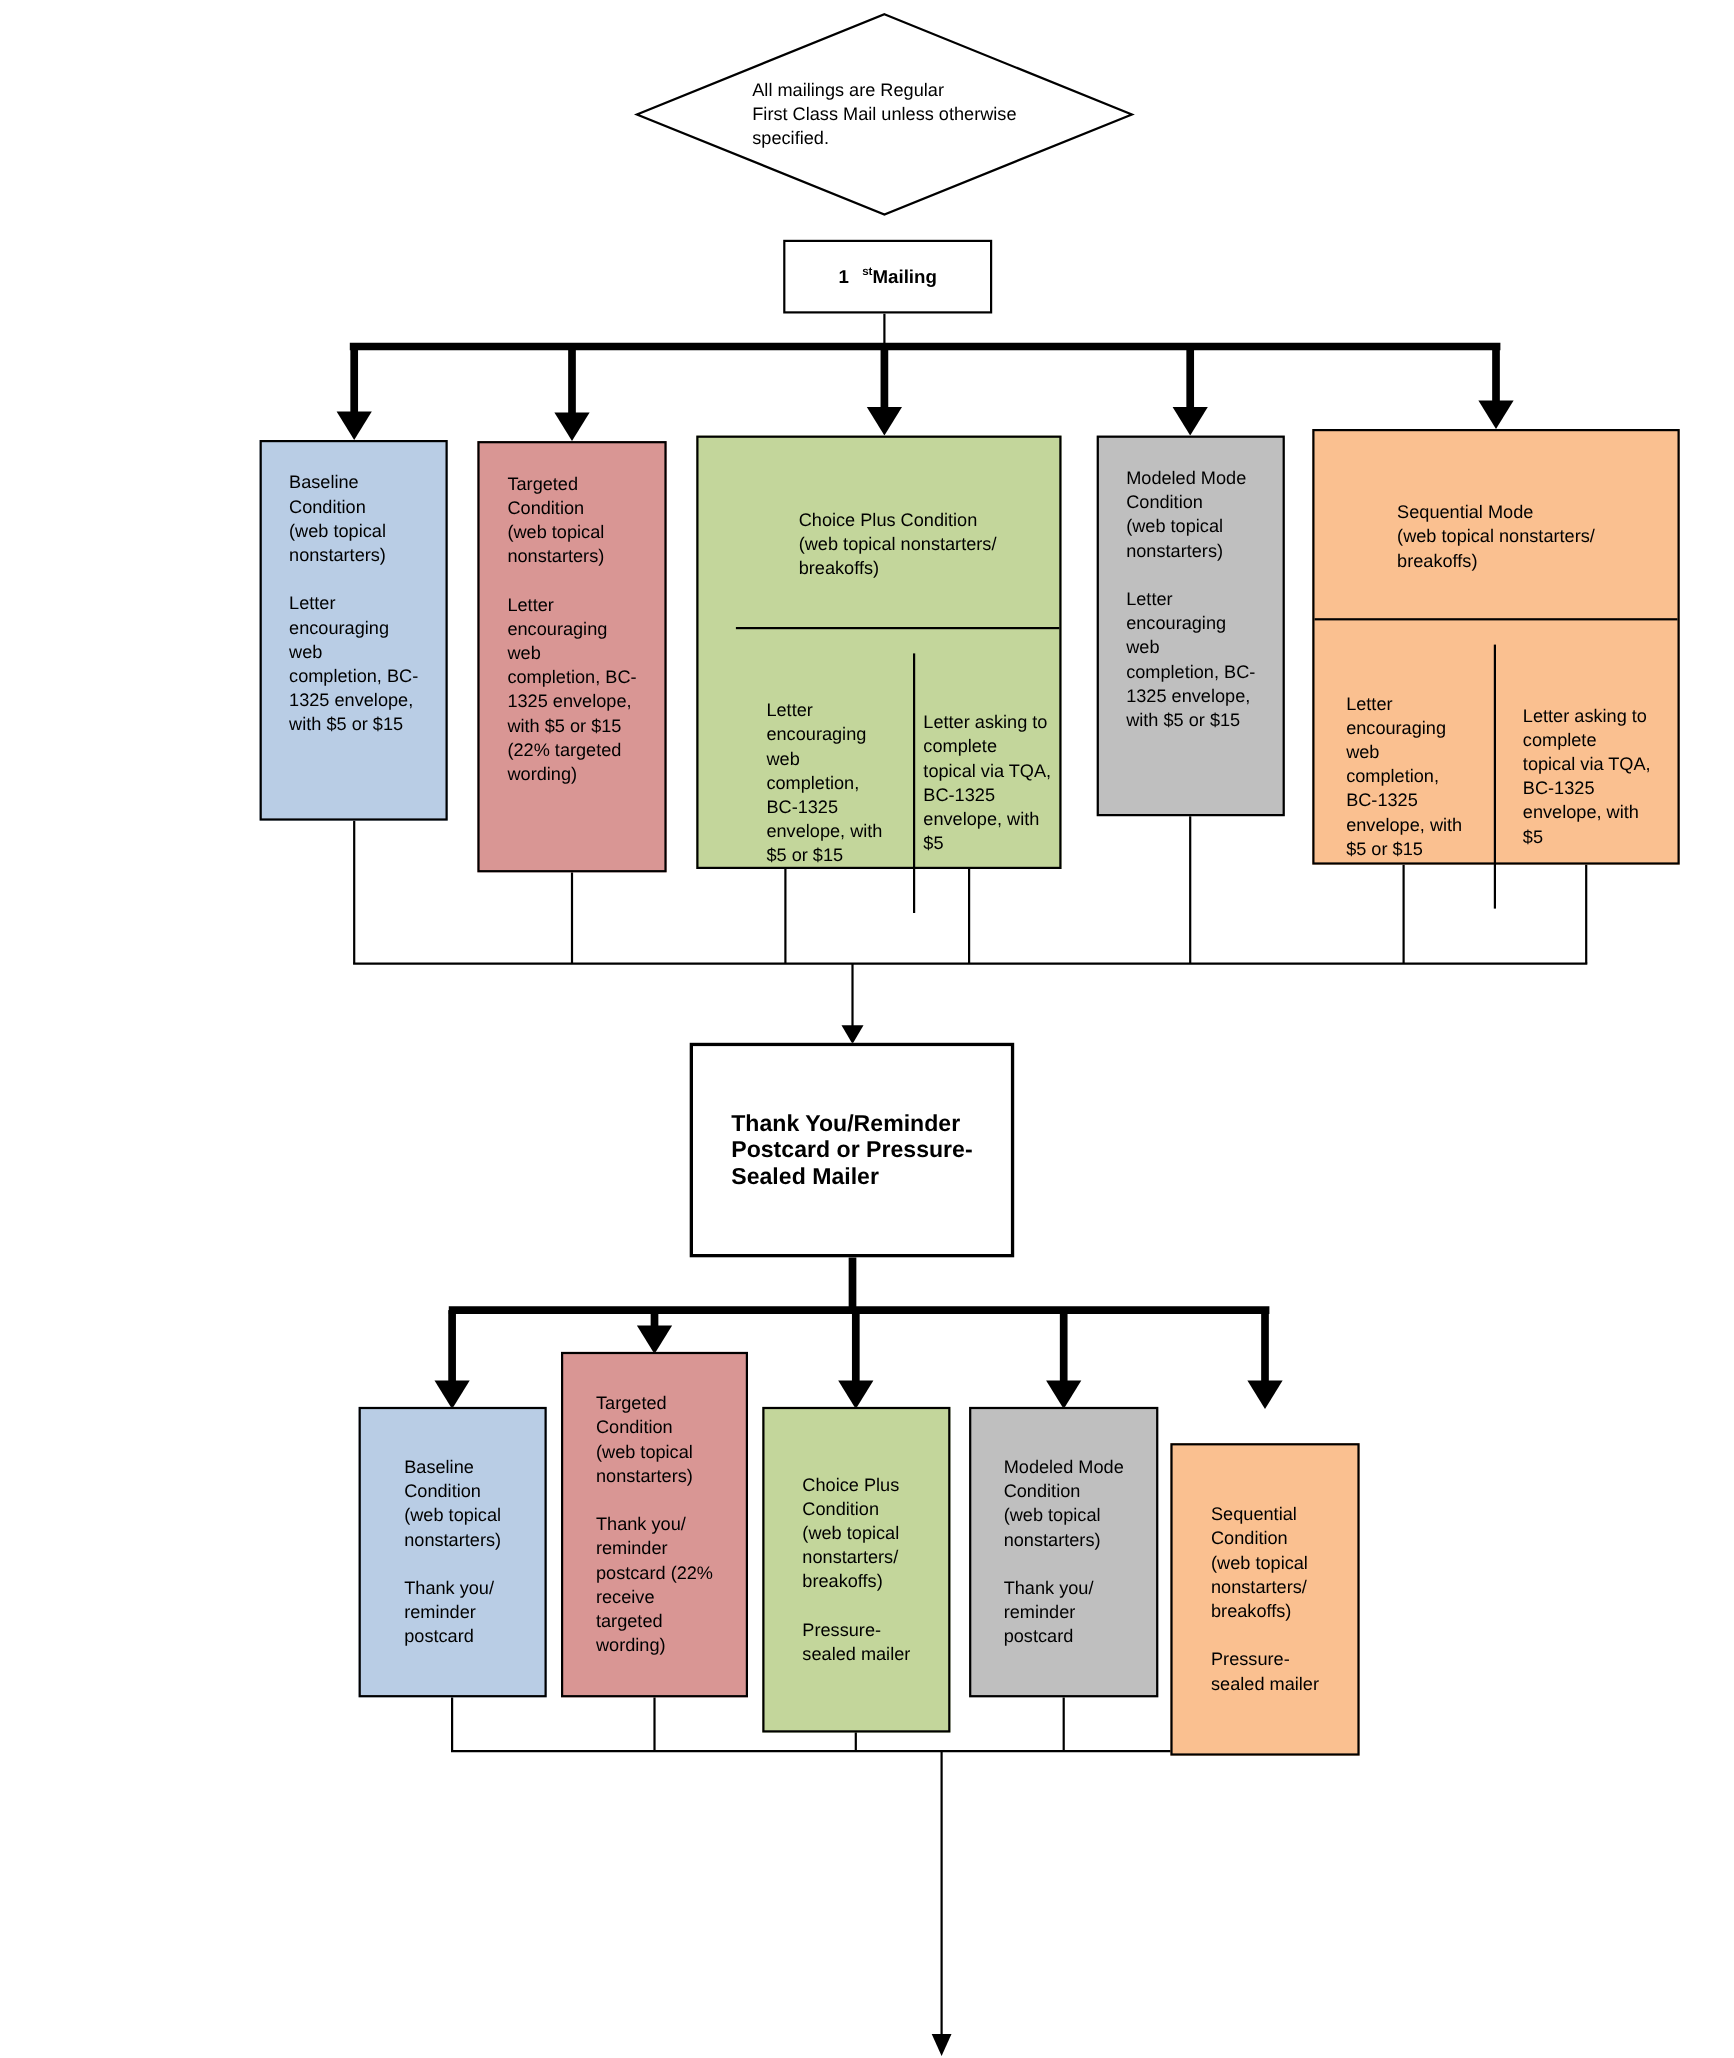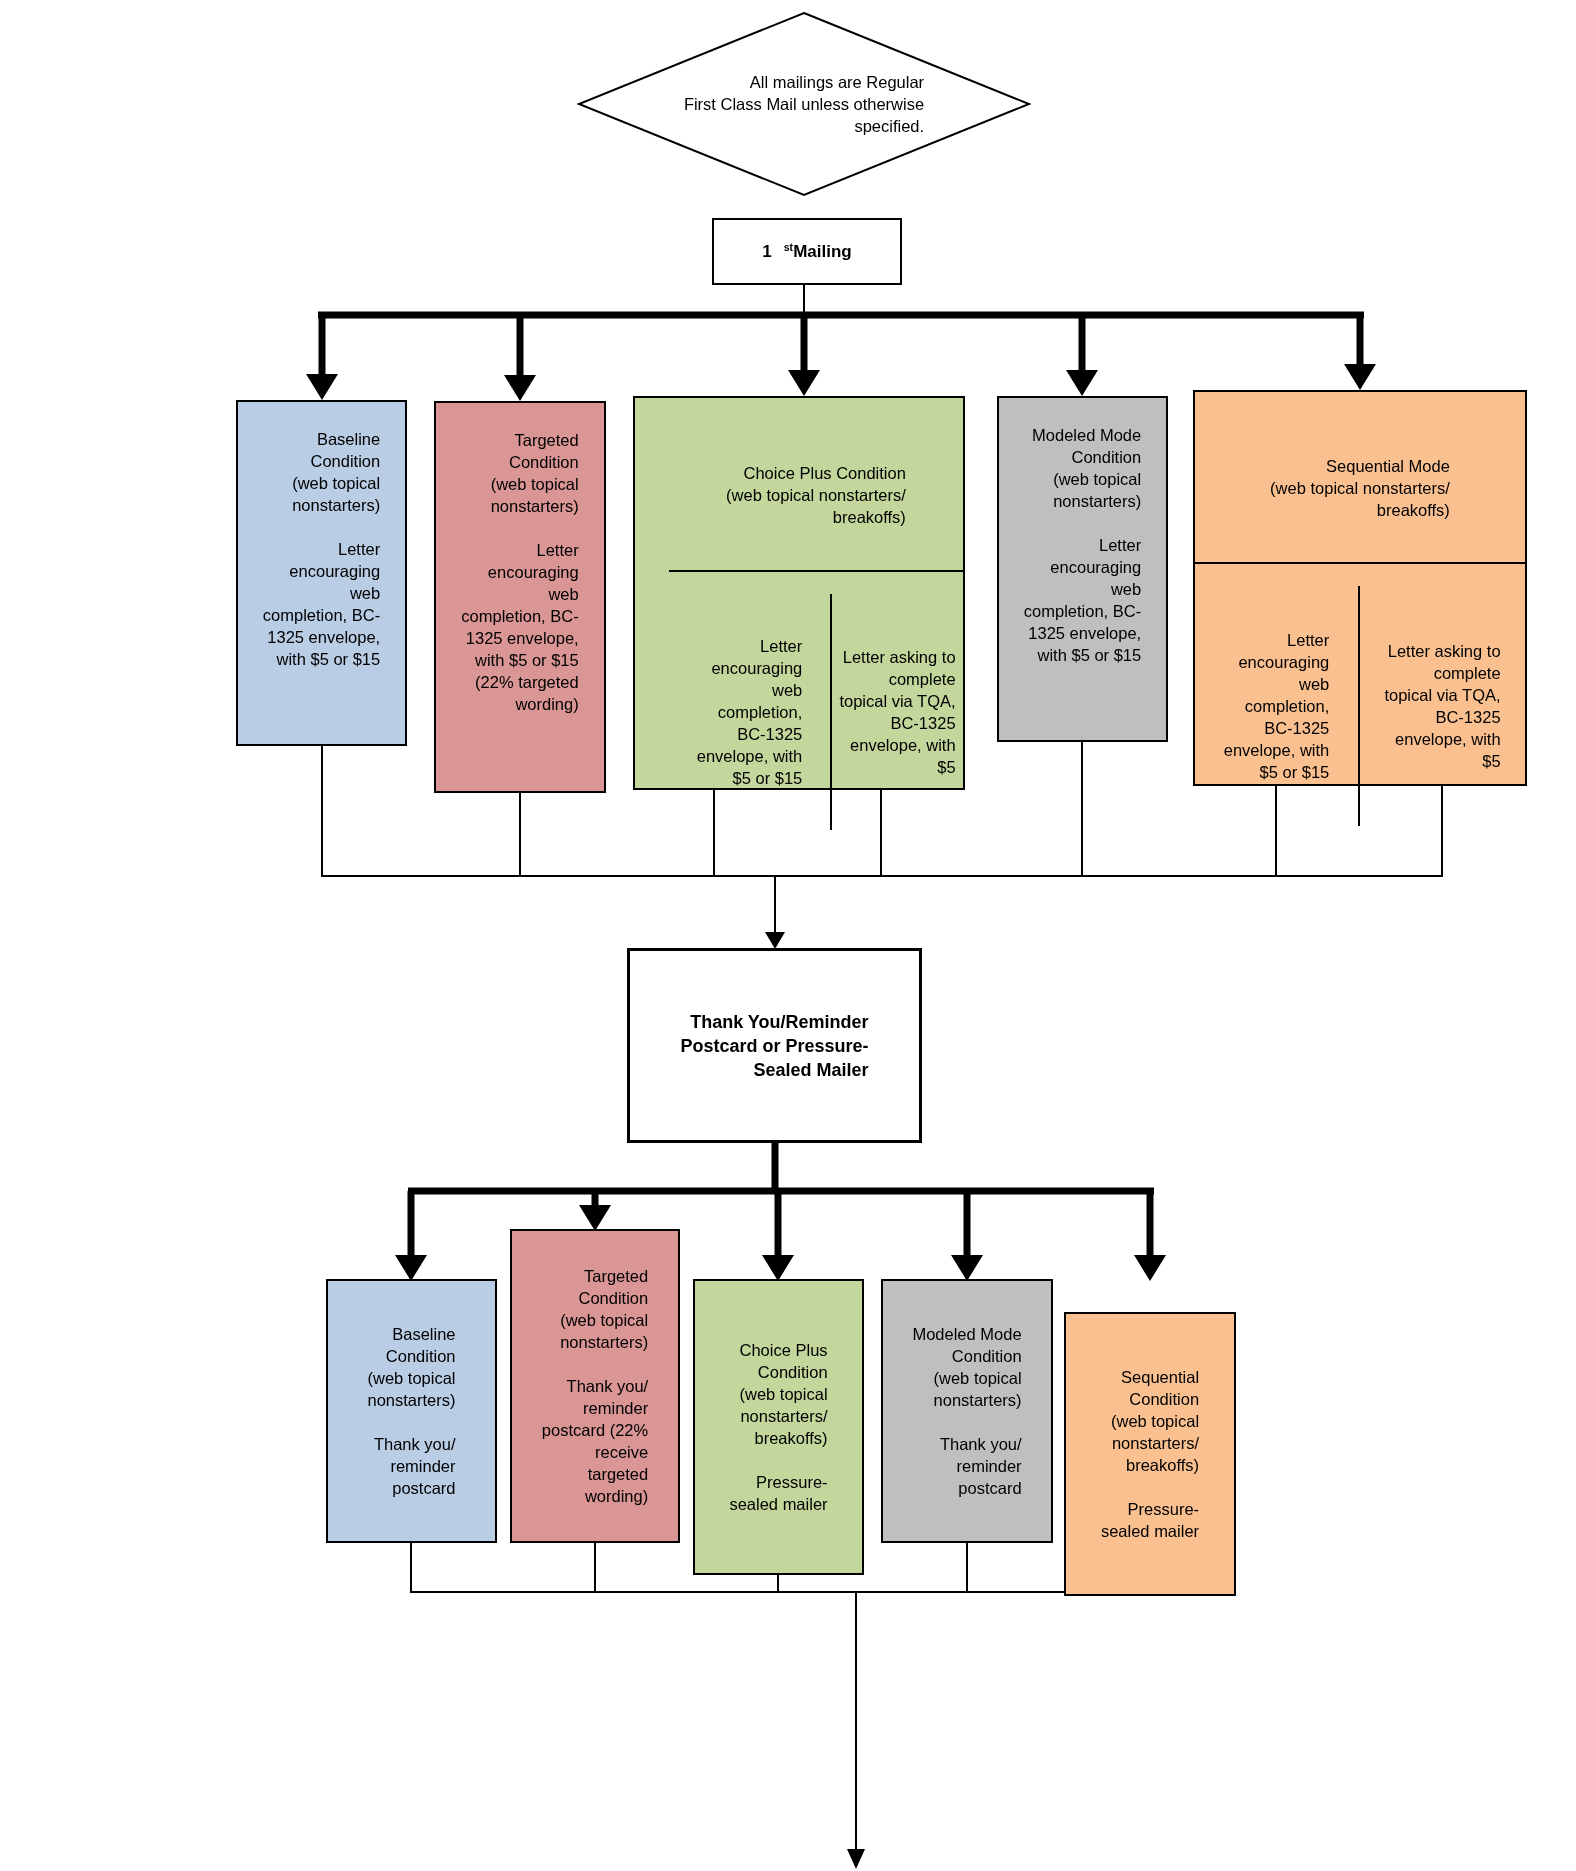--- a/index.html
+++ b/index.html
@@ -3,21 +3,21 @@
 <meta charset="utf-8">
 <style>
   html,body{margin:0;padding:0;background:#ffffff;}
   .canvas{
     position:relative;width:1576px;height:1871px;background:#fff;
     font-family:"Liberation Sans","DejaVu Sans",sans-serif;color:#000;
     overflow:hidden;
   }
   svg.connector-layer{position:absolute;left:0;top:0;pointer-events:none;}
   .node{
-    position:absolute;box-sizing:border-box;text-align:right;
+    position:absolute;box-sizing:border-box;text-align:left;
     font-size:16.5px;line-height:22px;white-space:pre-line;
     display:flex;flex-direction:column;align-items:center;
   }
   .bordered{border:2px solid #000;}
   .fill-blue{background:var(--c-baseline,#B9CDE5);}
   .fill-red{background:var(--c-targeted,#D99694);}
   .fill-green{background:var(--c-choice_plus,#C3D69B);}
   .fill-gray{background:var(--c-modeled,#BFBFBF);}
   .fill-orange{background:var(--c-sequential,#FAC090);}
   .topalign{justify-content:flex-start;padding:26px 8px 8px 8px;}
@@ -38,21 +38,21 @@
     background:#fff;font-weight:bold;justify-content:center;
     white-space:normal;flex-direction:row;align-items:center;
   }
   .plainbox sup{
     font-size:0.62em;font-weight:bold;position:relative;top:-0.45em;
     vertical-align:baseline;
     margin-left:12px;
   }
   .thankyou{
     background:#fff;border:3px solid #000;font-weight:bold;
-    font-size:18px;line-height:24px;justify-content:center;padding:0 14px;
+    font-size:21px;line-height:24px;justify-content:center;padding:0 14px;
   }
   .diamond-label{
     background:transparent;border:none;justify-content:center;
   }
 </style>
 </head>
 <body>
 
 <div class="canvas">
 

